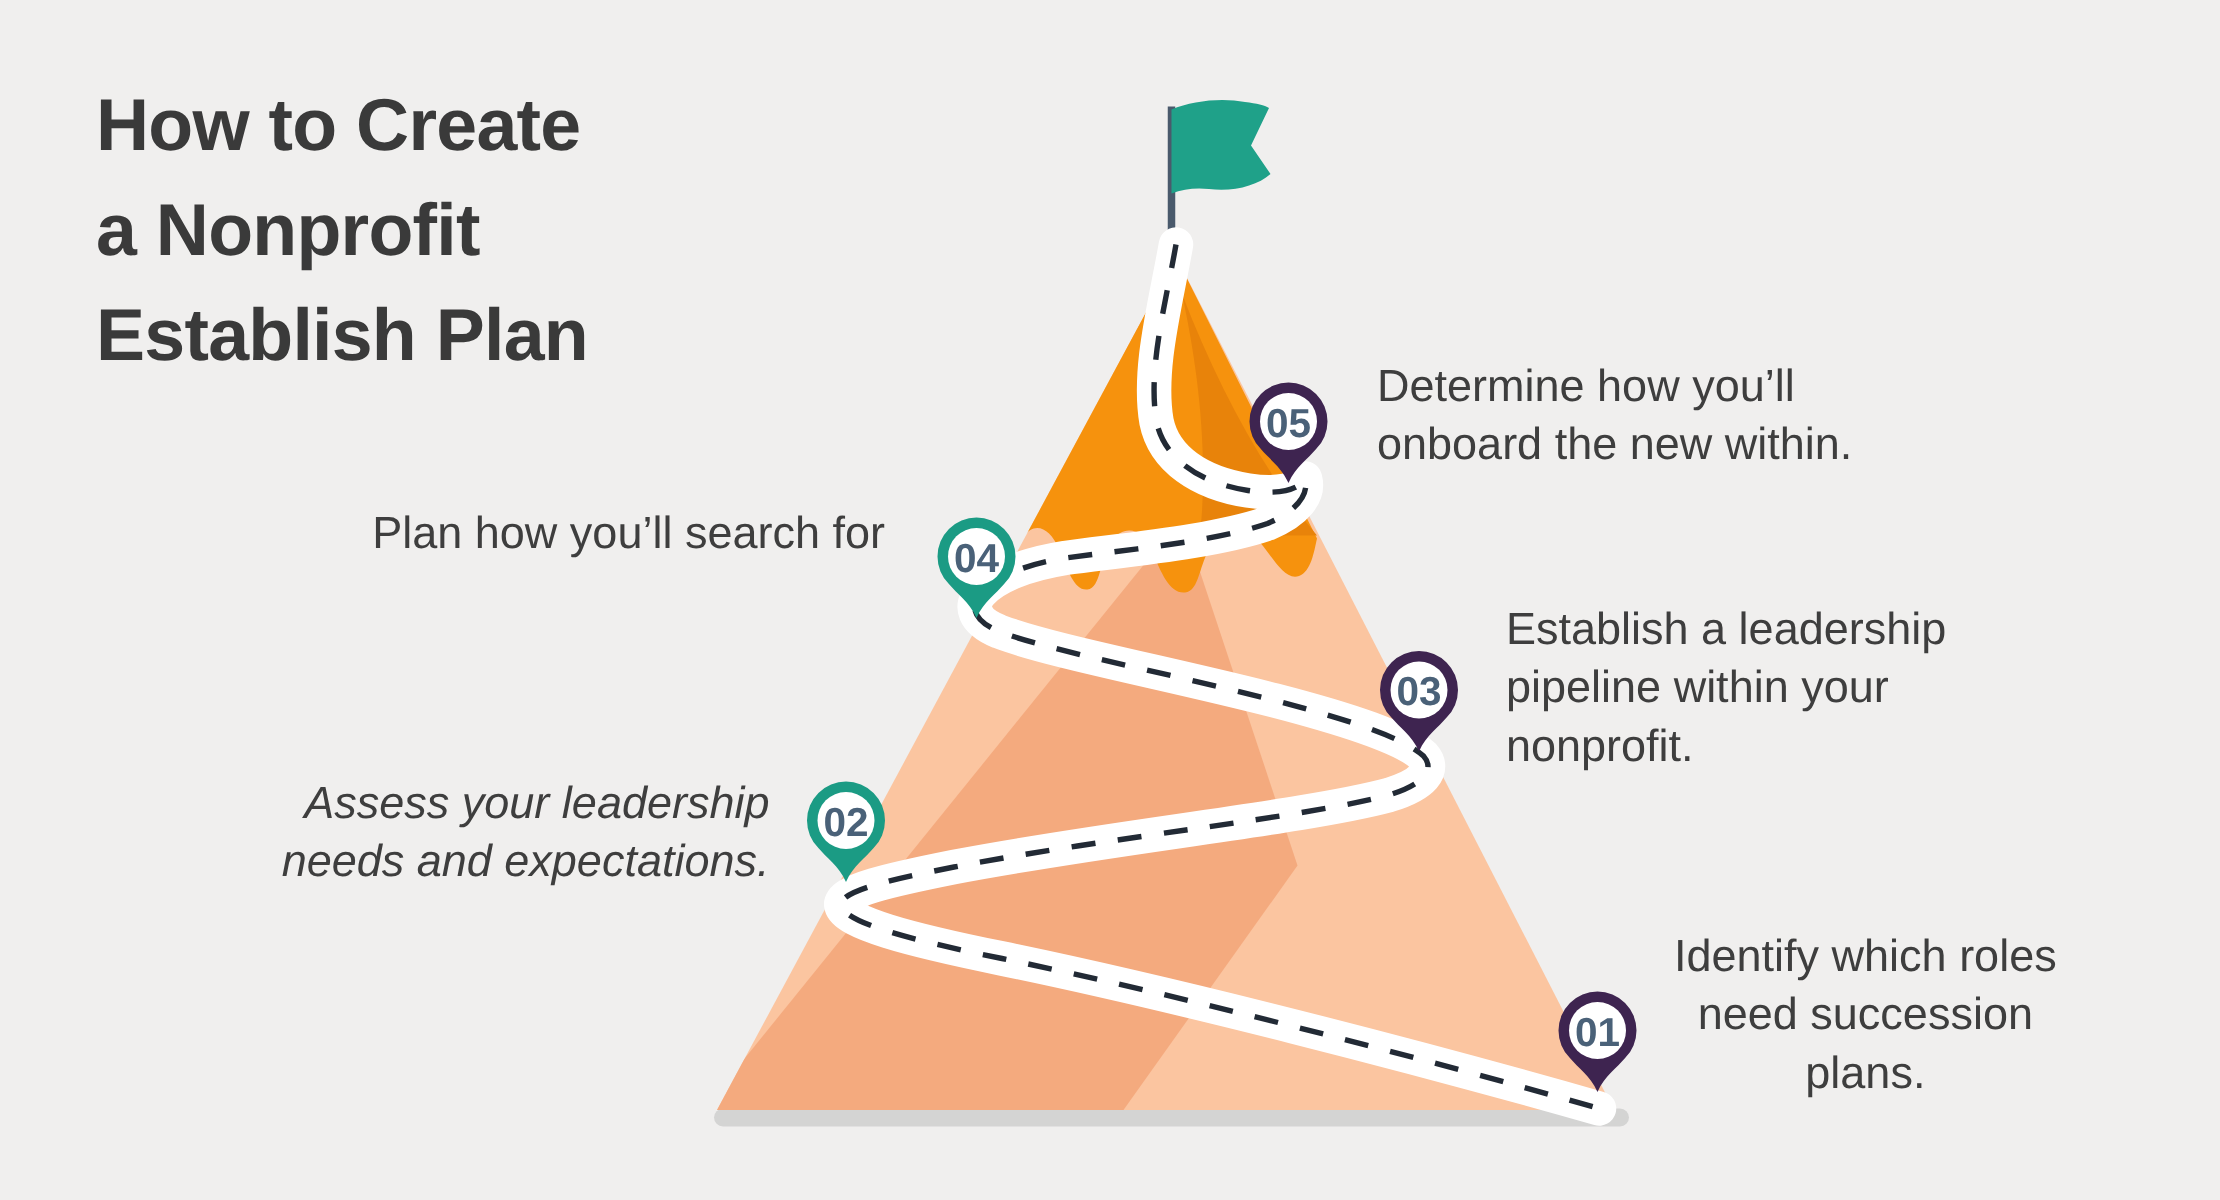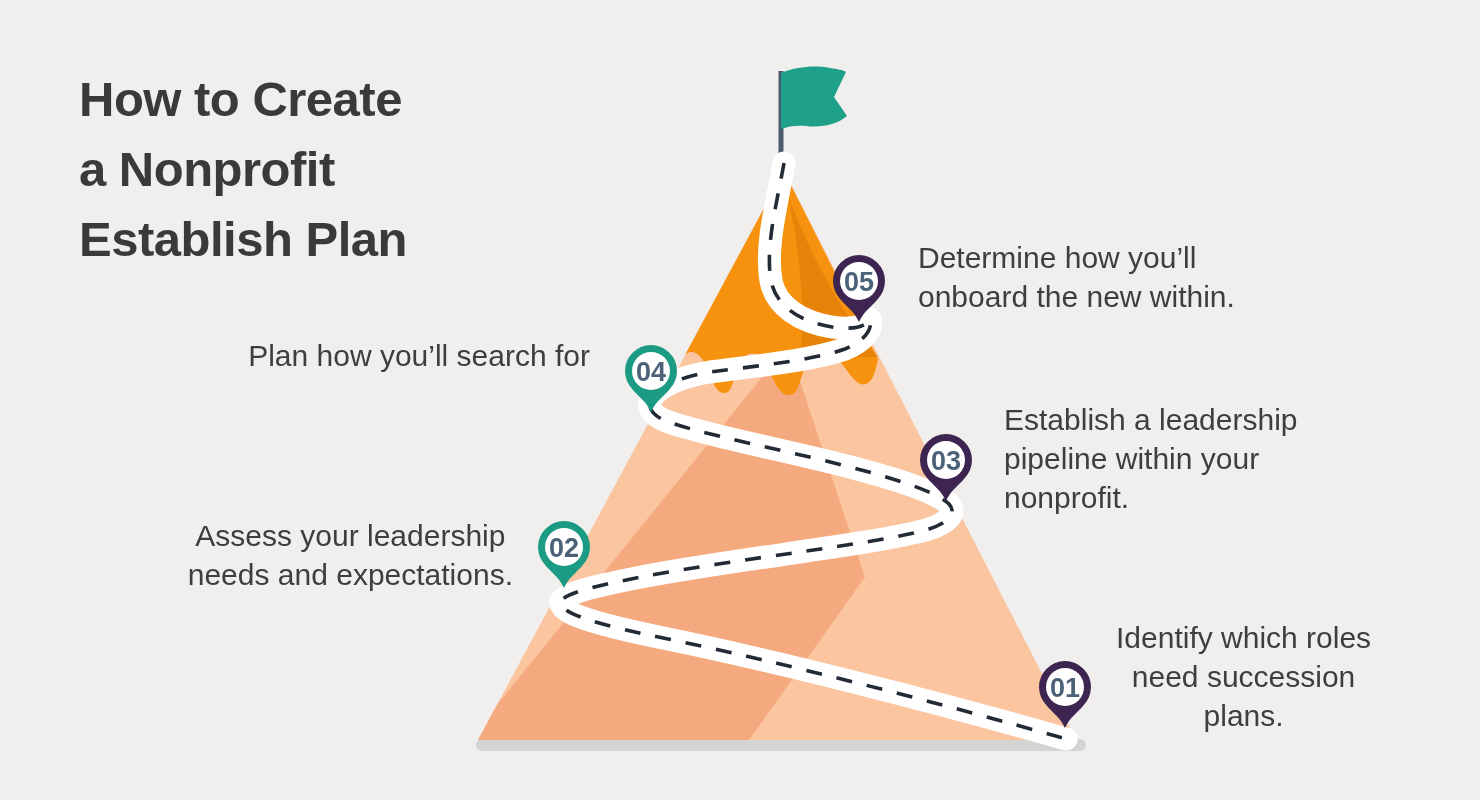--- a/index.html
+++ b/index.html
@@ -7,32 +7,32 @@
     position:relative;
     width:1480px;height:800px;
     background:#F0EFEE;
     overflow:hidden;
     font-family:"Liberation Sans", sans-serif;
   }
   .scene{position:absolute;left:0;top:0;width:1480px;height:800px;}
   .page-title{
     position:absolute;left:63px;top:48px;
     font-size:49px;line-height:70px;font-weight:700;
-    color:#3A3A3A;letter-spacing:-0.5px;margin:16px;
+    color:#3A3A3A;letter-spacing:-0.5px;margin:1px;
   }
   .step{
     position:absolute;
     font-size:30px;line-height:39px;font-weight:400;
     color:#3E3E3E;white-space:nowrap;
   }
-  .step.align-right{text-align:center;}
+  .step.align-right{text-align:right;}
   .s5{left:918px;top:238px;}
   .s4{right:890px;top:336px;}
   .s3{left:1004px;top:400px;}
-  .s2{right:967px;top:516px;}
+  .s2{right:967px;top:516px;font-style:italic;}
   .s1{left:1116px;top:618px;text-align:center;}
   .pin-number{
     font-family:"Liberation Sans", sans-serif;
     font-size:27px;font-weight:700;fill:#4A6178;
   }
 </style>
 </head>
 <body>
 
 <div class="canvas">

